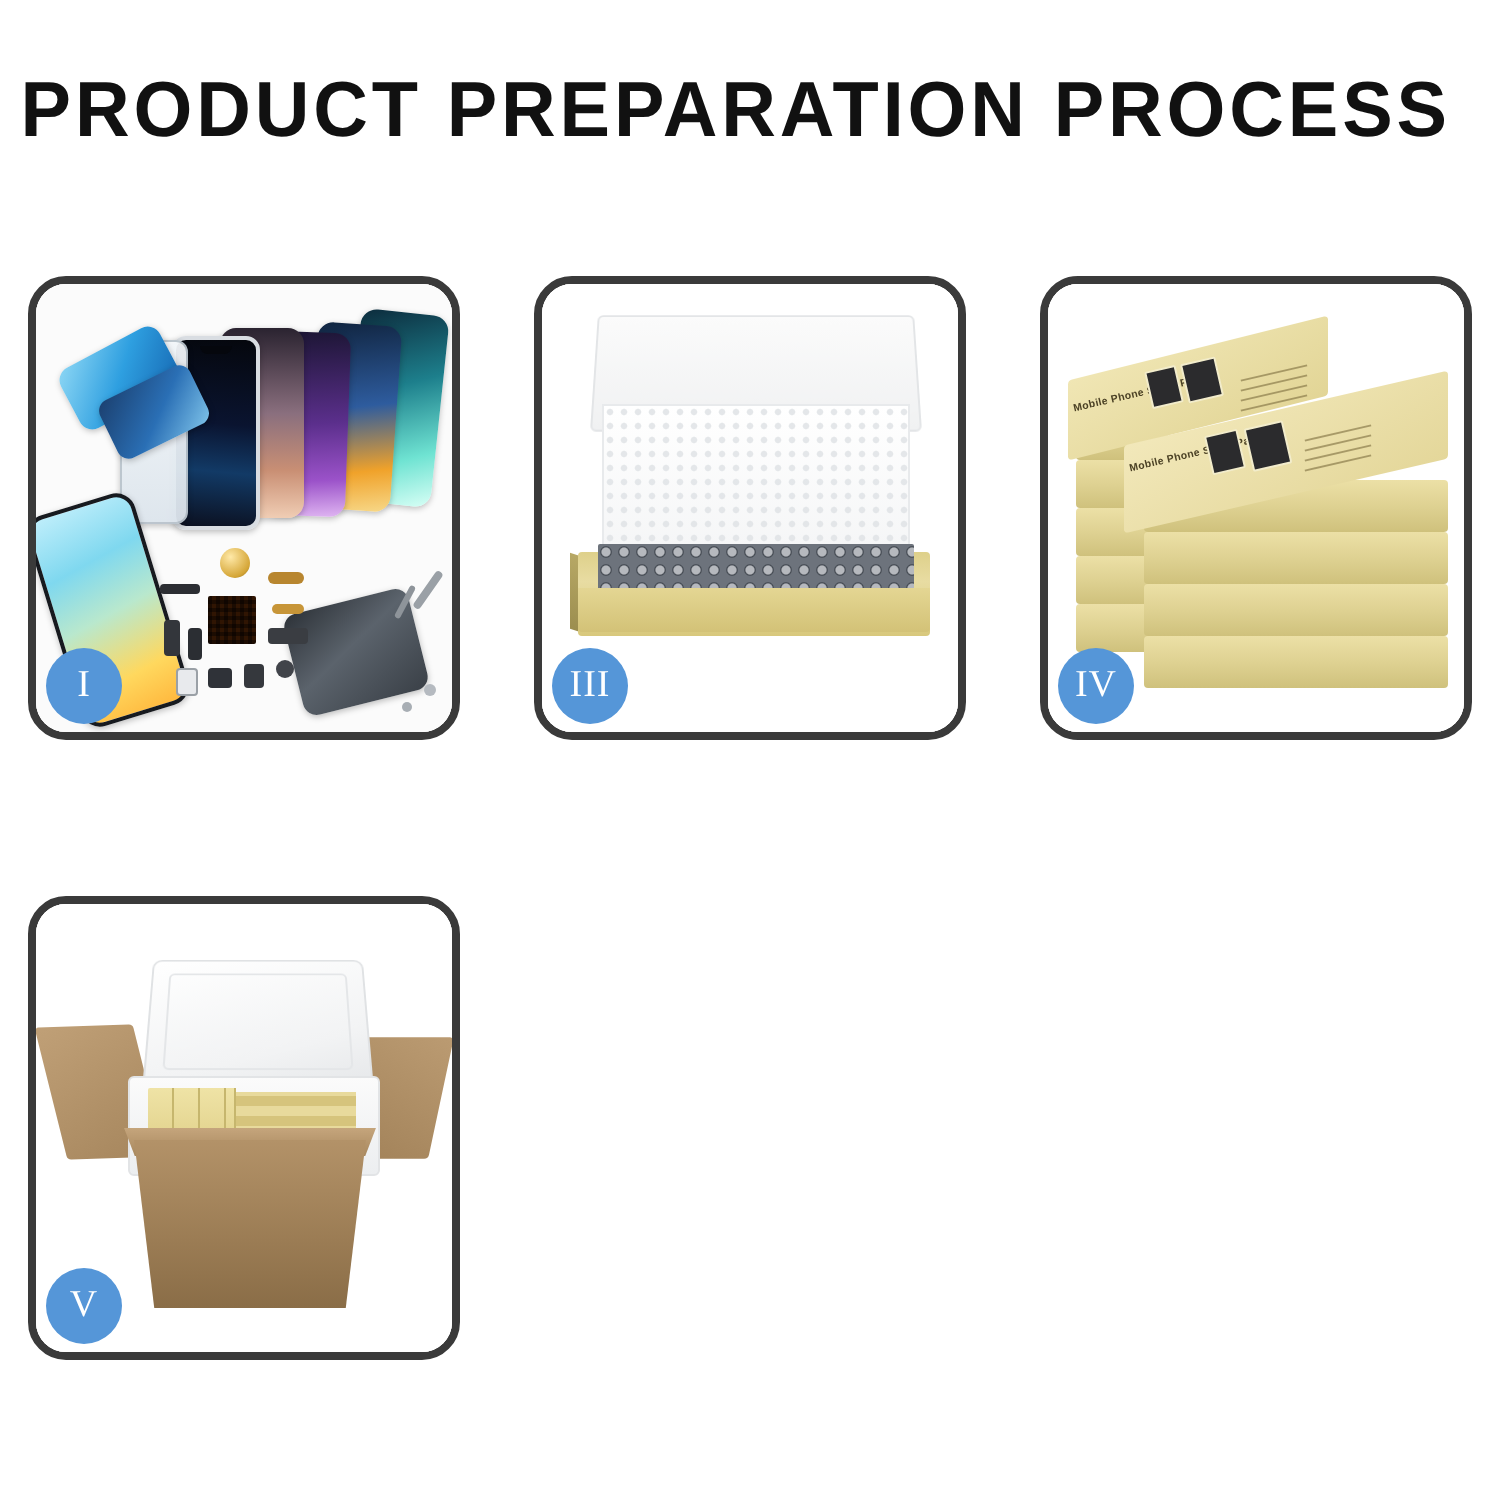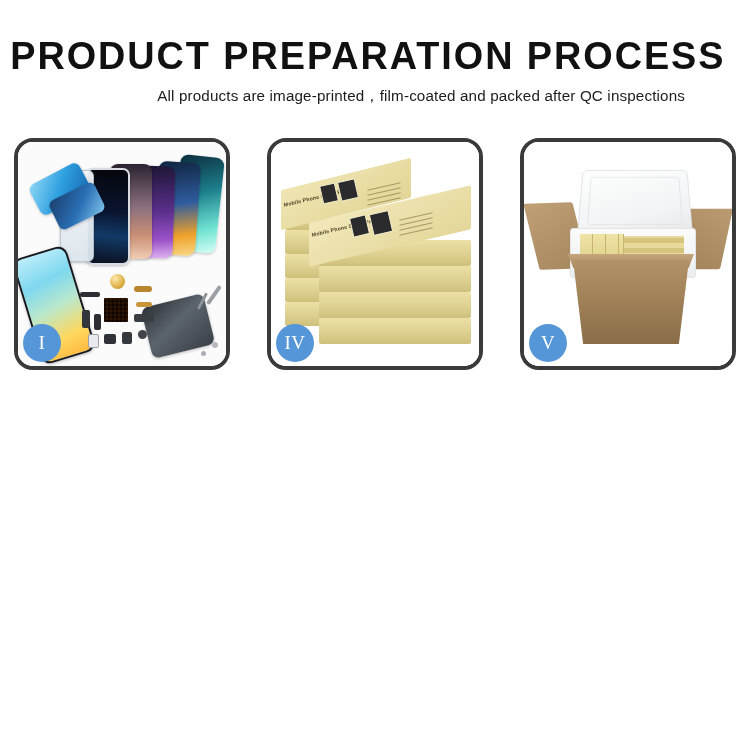--- a/index.html
+++ b/index.html
@@ -12,21 +12,21 @@
     height: 750px;
     overflow: hidden;
     font-family: "Liberation Sans", sans-serif;
     position: relative;
   }
 
   
   .header {
     width: 685px;
     padding-top: 36px;
-    text-align: right;
+    text-align: center;
   }
   .page-title {
     font-family: "Liberation Sans", sans-serif;
     font-size: 39px;
     font-weight: 700;
     letter-spacing: 2.0px;
     color: #111111;
     line-height: 1.05;
     transform: scaleX(0.97);
     white-space: nowrap;
@@ -336,21 +336,20 @@
     transform: rotate(12deg);
   }
   .sc-tape1 { position:absolute; left:36px; top:96px; width:16px; height:18px; background:rgba(160,133,94,.85); transform:skewY(12deg); }
   .sc-tape2 { position:absolute; left:38px; top:152px; width:16px; height:18px; background:rgba(160,133,94,.85); transform:skewY(12deg); }
 </style>
 </head>
 <body>
 
 <div class="header">
   <div class="page-title">PRODUCT PREPARATION PROCESS</div>
-  <div class="page-subtitle">All products are image-printed，film-coated and packed after QC inspections</div>
 </div>
 
 <div class="grid">
 
   <div class="panel">
     <div class="panel-inner">
       <div class="scene-parts">
         <div class="ph ph-fan1"></div>
         <div class="ph ph-fan2"></div>
         <div class="ph ph-fan3"></div>
@@ -376,20 +375,33 @@
         <div class="part p-scr1"></div>
         <div class="part p-scr2"></div>
         <div class="part p-scr3"></div>
         <div class="part p-scr4"></div>
       </div>
     </div>
     <div class="badge">I</div>
   </div>
 
 
+  <div class="panel">
+    <div class="panel-inner">
+      <div class="scene-flatbox">
+        <div class="fb-lid"></div>
+        <div class="fb-foamback"></div>
+        <div class="fb-tray-left"></div>
+        <div class="fb-tray"></div>
+        <div class="fb-contents"></div>
+        <div class="fb-front-wall"></div>
+      </div>
+    </div>
+    <div class="badge">III</div>
+  </div>
 
   <div class="panel">
     <div class="panel-inner">
       <div class="scene-stack">
         <div class="sb stkb5"></div>
         <div class="sb stkb4"></div>
         <div class="sb stkb3"></div>
         <div class="sb stkb2"></div>
         <div class="sb stkb1"></div>
         <div class="stk-top-rear"></div>

